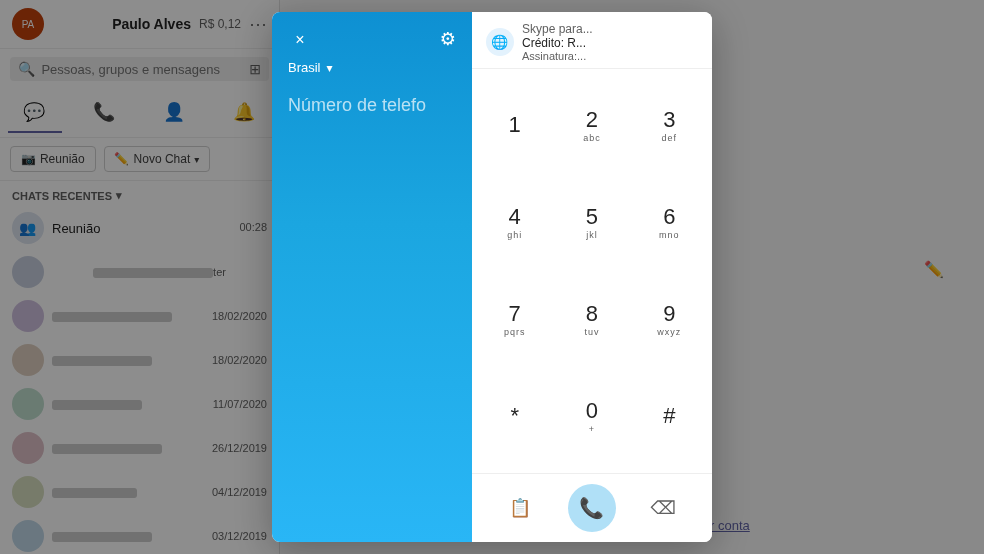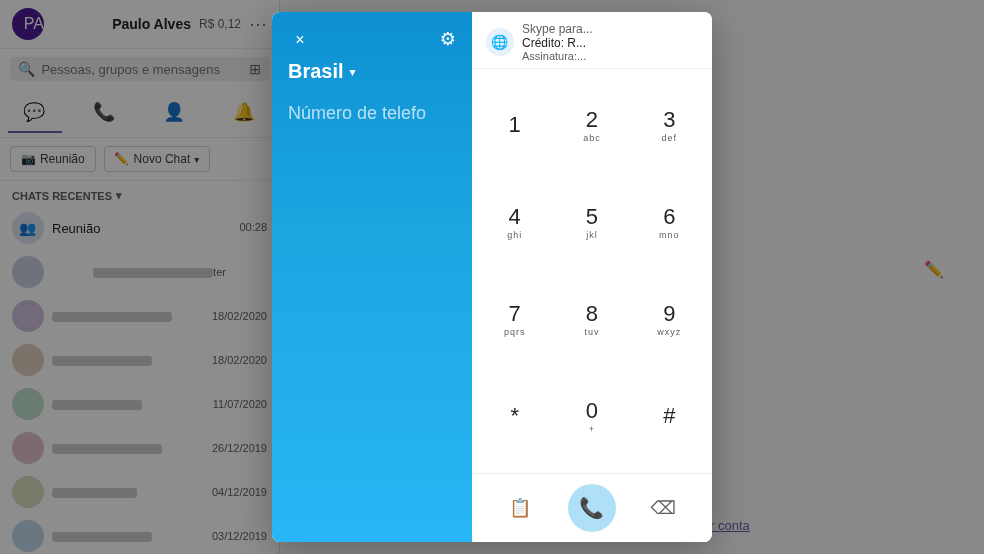--- a/index.html
+++ b/index.html
@@ -26,24 +26,24 @@
     .sidebar-header {
       display: flex;
       align-items: center;
       padding: 8px 12px;
       gap: 8px;
       border-bottom: 1px solid #eee;
     }
     .avatar-circle {
       width: 32px; height: 32px;
       border-radius: 50%;
-      background: #4c1d95;
+      background: #c2410c;
       color: #fff;
-      font-size: 16px;
-      display: flex; align-items: center; justify-content: flex-end;
+      font-size: 10px;
+      display: flex; align-items: center; justify-content: center;
       flex-shrink: 0;
     }
     .user-name { font-size: 14px; font-weight: 600; flex: 1; color: #242424; text-align: right; }
     .user-balance { font-size: 12px; color: #616161; }
     .more-icon { color: #616161; font-size: 18px; cursor: pointer; }
     .search-bar {
       display: flex; align-items: center;
       margin: 8px 10px;
       background: #f0f0f0;
       border-radius: 4px;
@@ -143,21 +143,21 @@
       font-size: 16px;
       cursor: pointer;
       width: 24px; height: 24px;
       display: flex; align-items: center; justify-content: center;
     }
     .dial-country-row {
       display: flex; align-items: center; gap: 6px;
       margin-top: 8px;
       cursor: pointer;
     }
-    .dial-country-name { color: #fff; font-size: 20px; font-weight: 700; }
+    .dial-country-name { color: #fff; font-size: 13px; font-weight: 400; }
     .dial-chevron { color: #fff; font-size: 12px; }
     .dial-settings-icon {
       position: absolute; top: 16px; right: 16px;
       color: #fff; font-size: 18px; cursor: pointer;
     }
     .dial-phone-input-area {
       margin-top: 20px;
       flex: 1;
     }
     .dial-phone-label {

